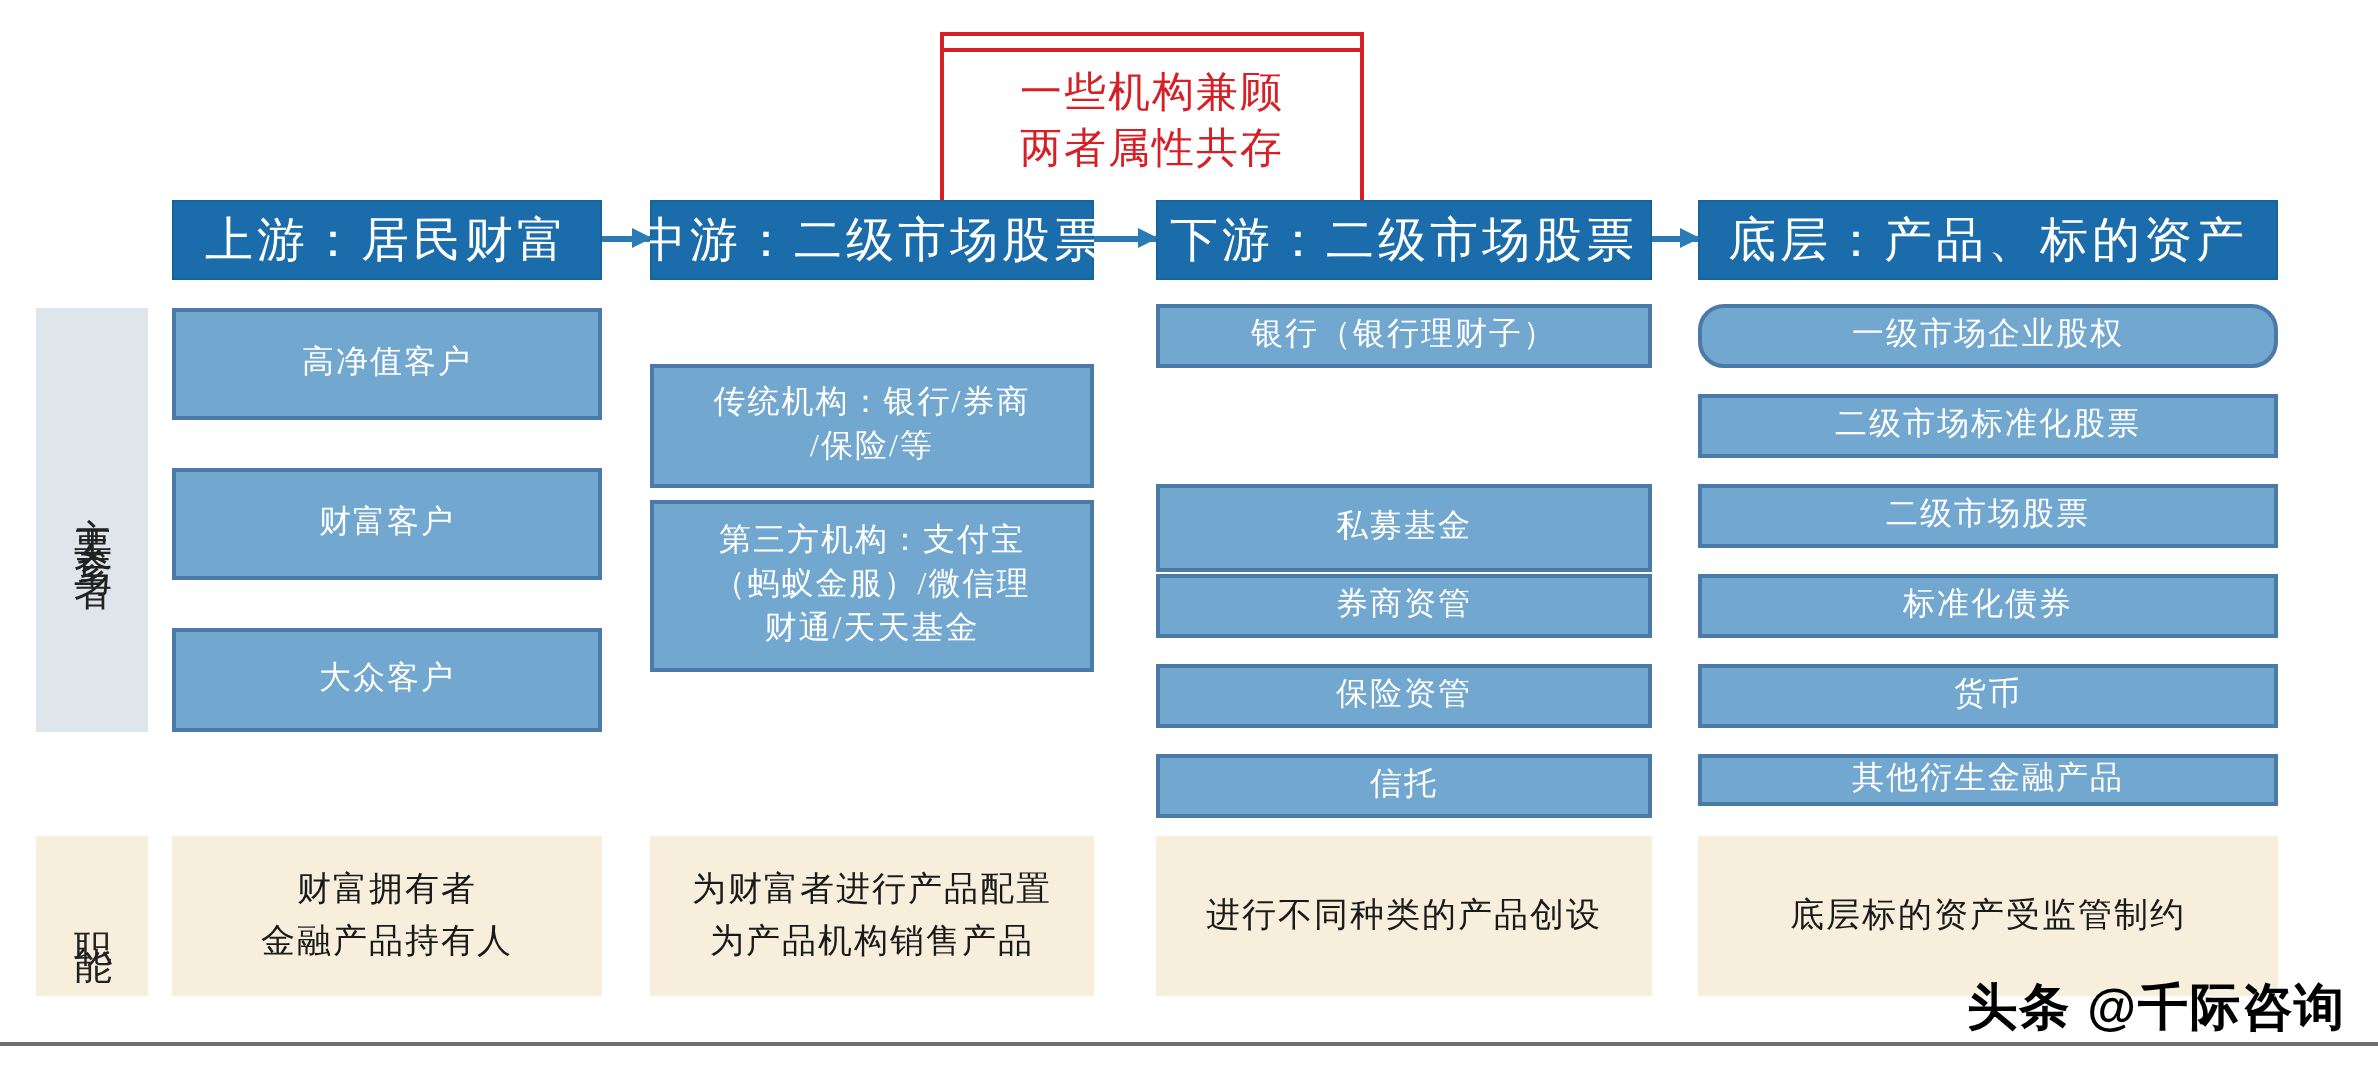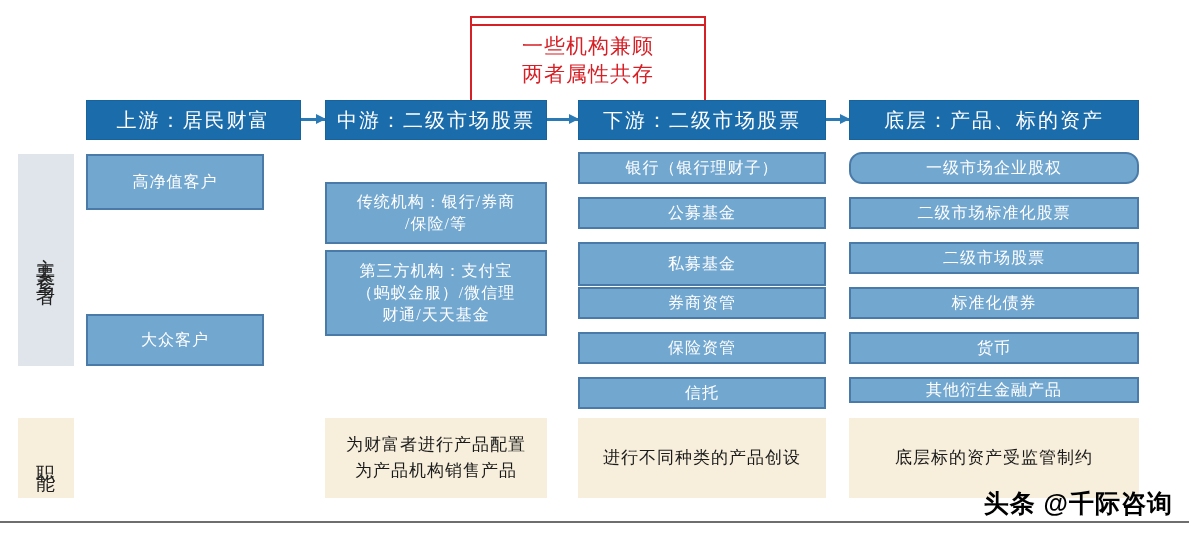--- a/index.html
+++ b/index.html
@@ -21,21 +21,21 @@
     left: 0; top: 0;
     width: 1189px;
     height: 536px;
   }
 
   
   .annot {
     position: absolute;
     left: 470px;
     top: 16px;
-    width: 236px;
+    width: 212px;
     height: 90px;
     border: 2px solid #d71f26;
     border-bottom: none;
     box-sizing: border-box;
     background: transparent;
     padding-left: 28px;
   }
   .annot-inner-line {
     position: absolute;
     left: 0;
@@ -60,21 +60,21 @@
 
   
   .stage {
     position: absolute;
     top: 100px;
     height: 40px;
     background: #1b6cab;
     border: 1px solid #17639c;
     box-sizing: border-box;
     color: #ffffff;
-    font-size: 20px;
+    font-size: 24px;
     letter-spacing: 2px;
     display: flex;
     align-items: center;
     justify-content: center;
     white-space: nowrap;
   }
   .stage-0 { left: 86px;  width: 215px; }
   .stage-1 { left: 325px; width: 222px; }
   .stage-2 { left: 578px; width: 248px; }
   .stage-3 { left: 849px; width: 290px; }
@@ -139,21 +139,21 @@
     display: flex;
     align-items: center;
     justify-content: center;
     text-align: center;
     line-height: 22px;
     white-space: pre-line;
     padding: 0 6px;
   }
 
   
-  .col0 { left: 86px;  width: 178px; }
+  .col0 { left: 86px;  width: 215px; }
   .col1 { left: 325px; width: 222px; }
   .col2 { left: 578px; width: 248px; }
   .col3 { left: 849px; width: 290px; }
 
   
   .func {
     position: absolute;
     top: 418px;
     height: 80px;
     background: #f7efdc;
@@ -218,42 +218,44 @@
     </div>
 
   <div class="rolecol role-participants">
     <span class="vtext">主要参与者</span>
   </div>
   <div class="rolecol role-function">
     <span class="vtext">职能</span>
   </div>
 
   <div class="item col0" style="top:154px;height:56px;">高净值客户</div>
+  <div class="item col0" style="top:234px;height:56px;">财富客户</div>
   <div class="item col0" style="top:314px;height:52px;">大众客户</div>
 
   <div class="item col1" style="top:182px;height:62px;">传统机构：银行/券商
 /保险/等</div>
   <div class="item col1" style="top:250px;height:86px;">第三方机构：支付宝
 （蚂蚁金服）/微信理
 财通/天天基金</div>
 
   <div class="item col2" style="top:152px;height:32px;">银行（银行理财子）</div>
-  <div class="item col2" style="top:197px;height:32px;">公募基金</div>
   <div class="item col2" style="top:242px;height:44px;">私募基金</div>
   <div class="item col2" style="top:287px;height:32px;">券商资管</div>
   <div class="item col2" style="top:332px;height:32px;">保险资管</div>
   <div class="item col2" style="top:377px;height:32px;">信托</div>
 
   <div class="item col3" style="top:152px;height:32px;border-radius:13px;">一级市场企业股权</div>
   <div class="item col3" style="top:197px;height:32px;">二级市场标准化股票</div>
   <div class="item col3" style="top:242px;height:32px;">二级市场股票</div>
   <div class="item col3" style="top:287px;height:32px;">标准化债券</div>
   <div class="item col3" style="top:332px;height:32px;">货币</div>
   <div class="item col3" style="top:377px;height:26px;">其他衍生金融产品</div>
 
+  <div class="func col0">财富拥有者
+金融产品持有人</div>
   <div class="func col1">为财富者进行产品配置
 为产品机构销售产品</div>
   <div class="func col2">进行不同种类的产品创设</div>
   <div class="func col3">底层标的资产受监管制约</div>
 
   <div class="watermark">头条 @千际咨询</div>
   <div class="footer-rule"></div>
 
 </div>
 

